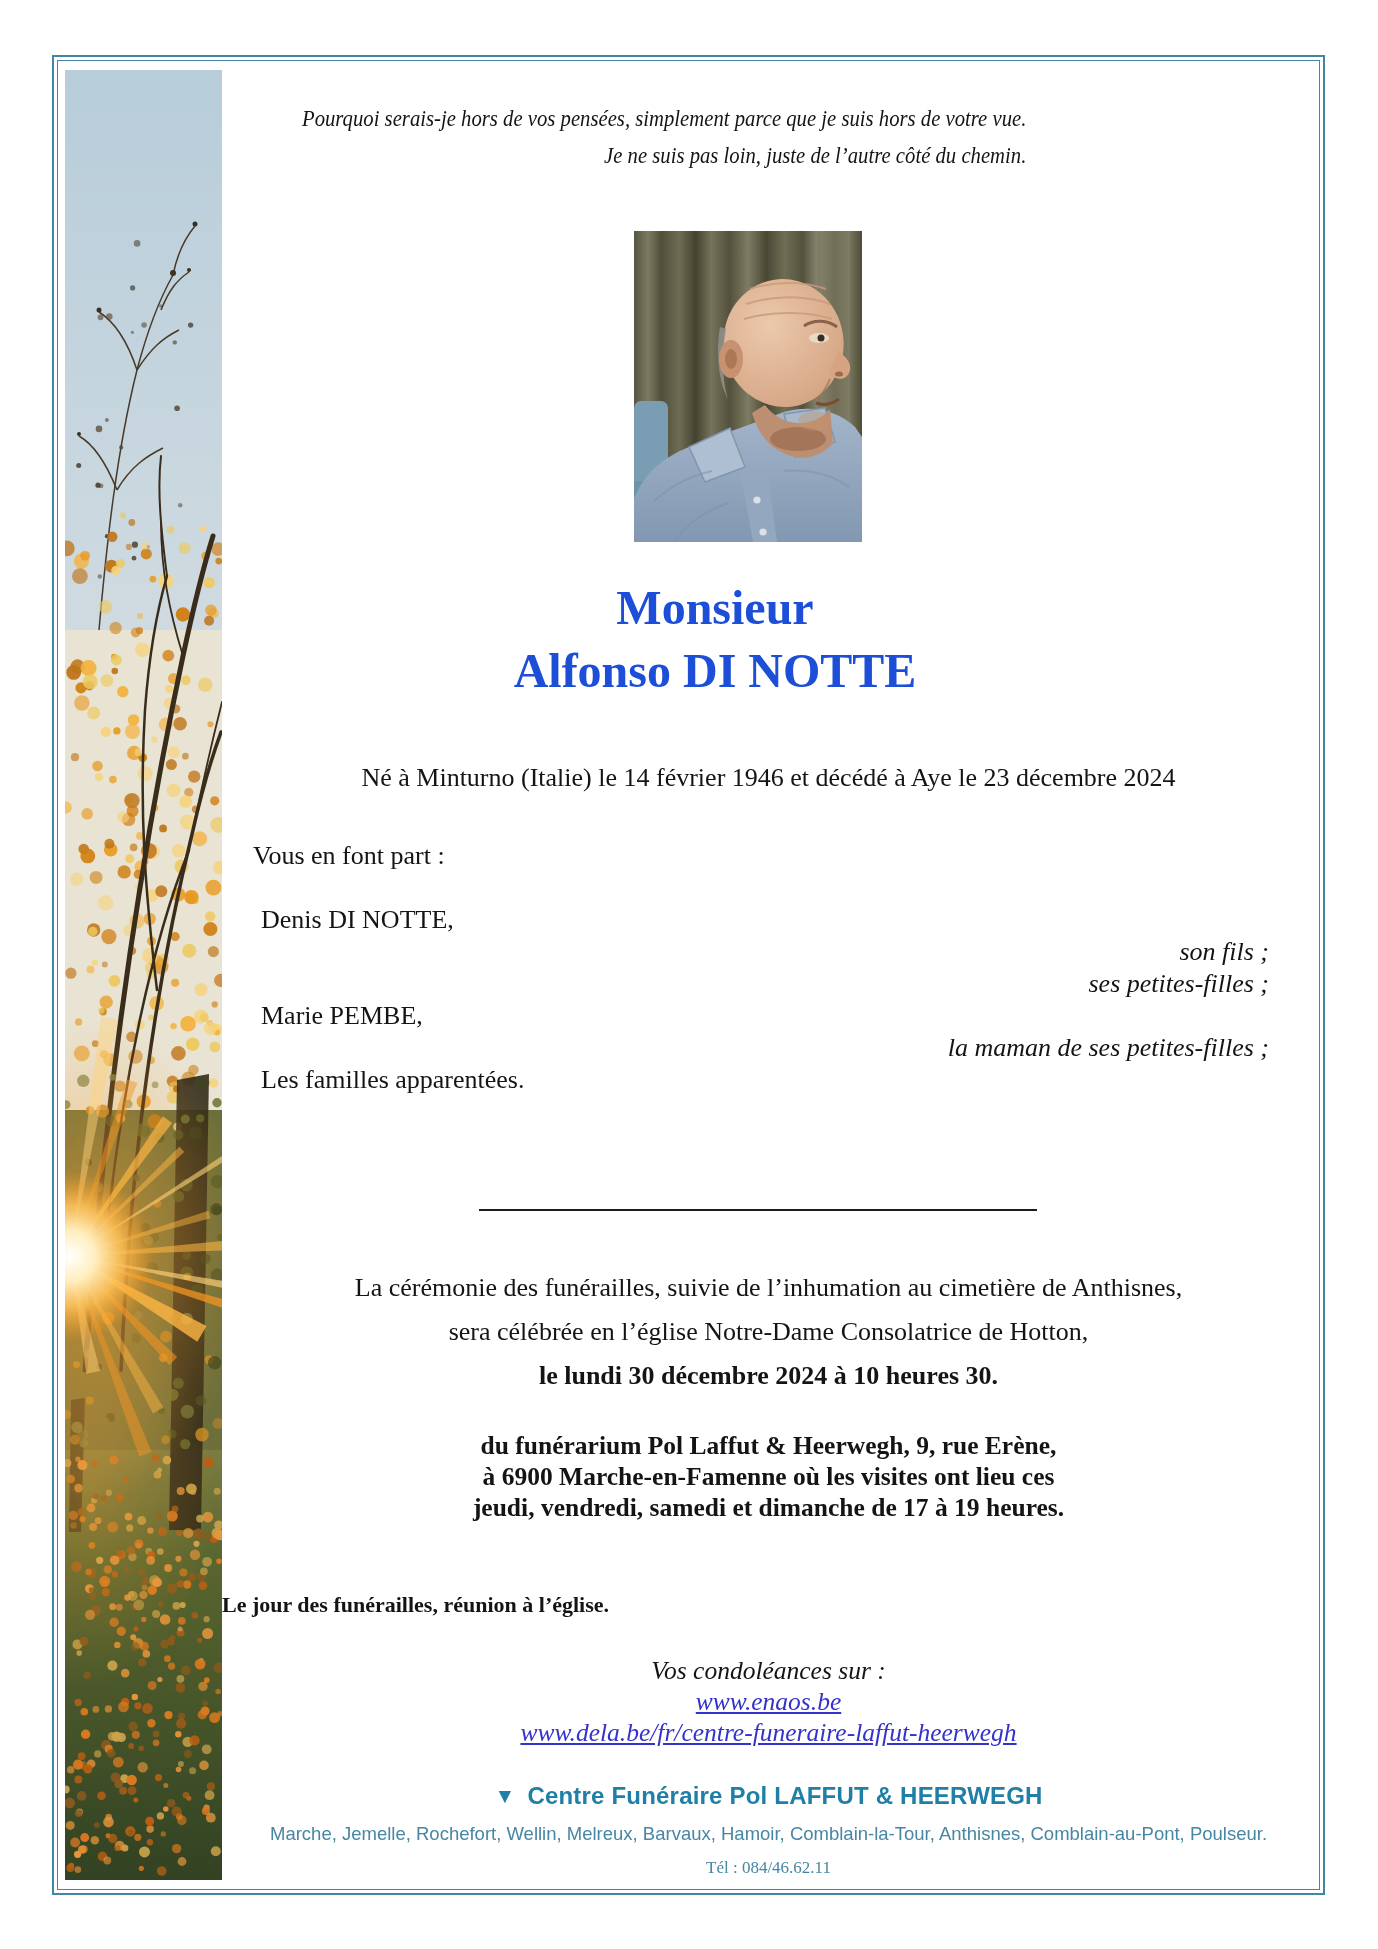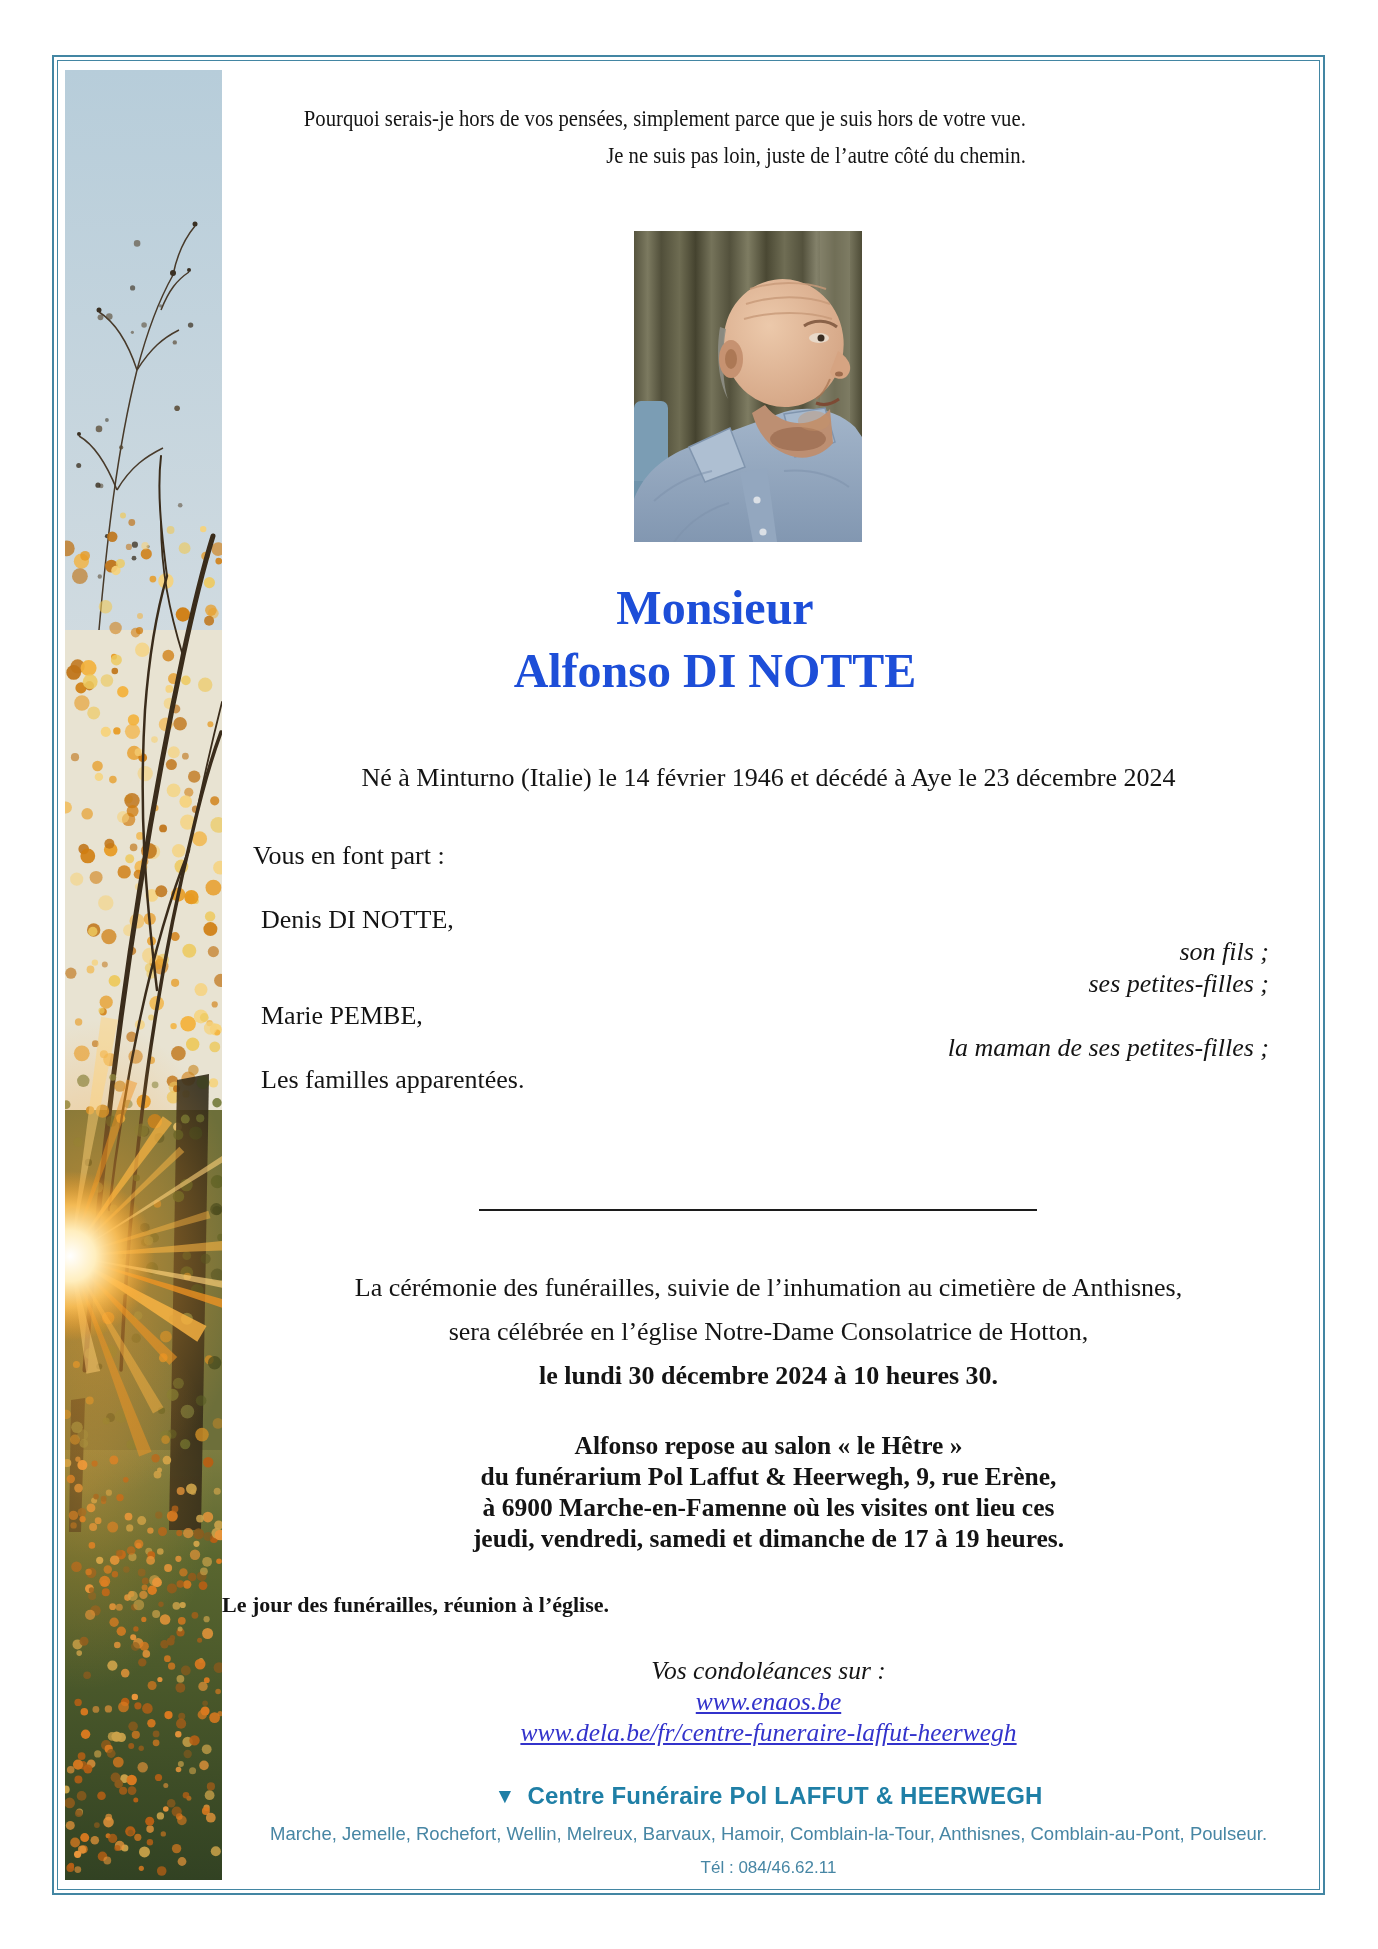--- a/index.html
+++ b/index.html
@@ -7,21 +7,21 @@
         font-family:"Liberation Serif",serif;color:#141414;}
   
   .frame{position:absolute;left:52px;top:55px;right:53px;bottom:54px;
          border:2.5px solid #4386a3;pointer-events:none;}
   .frame-inner{position:absolute;inset:3px;border:1.5px solid #4386a3;}
   
   .strip{position:absolute;left:65px;top:70px;width:157px;height:1810px;overflow:hidden;}
   .strip svg{display:block;}
   
   .quote{position:absolute;right:352px;top:100px;text-align:right;
-         font-size:22.5px;line-height:37px;white-space:nowrap;}
+         font-style:italic;font-size:22.5px;line-height:37px;white-space:nowrap;}
   .quote>div{transform:scaleX(.92);transform-origin:100% 50%;}
   
   .portrait{position:absolute;left:634px;top:231px;width:228px;height:311px;overflow:hidden;}
   
   .title{position:absolute;left:222px;top:576px;width:986px;text-align:center;
          font-weight:bold;font-size:48px;line-height:63px;color:#1d4ed8;}
   
   .life{position:absolute;left:242px;top:762px;width:1053px;text-align:center;font-size:26px;line-height:32px;}
   .intro{position:absolute;left:253px;top:840px;font-size:26px;line-height:32px;}
   
@@ -40,21 +40,21 @@
   .condolences{position:absolute;left:222px;top:1655px;width:1093px;text-align:center;
           font-style:italic;font-size:25.5px;line-height:31px;}
   .condolences a{color:#3333cb;text-decoration:underline;}
   .company{position:absolute;left:222px;top:1780px;width:1093px;text-align:center;
           font-family:"Liberation Sans",sans-serif;font-weight:bold;font-size:24px;
           color:#1f7fa6;line-height:32px;letter-spacing:.2px;}
   .company .tri{display:inline-block;margin-right:12px;font-size:21px;transform:translateY(-1px);color:#1f7fa6;}
   .towns{position:absolute;left:222px;top:1822px;width:1093px;text-align:center;
           font-family:"Liberation Sans",sans-serif;font-size:18.5px;color:#4786a4;line-height:24px;}
   .phone{position:absolute;left:222px;top:1856px;width:1093px;text-align:center;
-          font-family:Liberation Sans, sans-serif;font-size:17px;color:#4786a4;line-height:24px;}
+          font-family:Liberation Serif, serif;font-size:17px;color:#4786a4;line-height:24px;}
 </style>
 </head>
 <body>
 
 <div class="page">
 
   <div class="frame">
     <div class="frame-inner"></div>
   </div>
 
@@ -799,21 +799,20 @@
 
   <div class="separator"></div>
 
   <div class="ceremony">
     <div class="l">La cérémonie des funérailles, suivie de l’inhumation au cimetière de Anthisnes,</div>
     <div class="l">sera célébrée en l’église Notre-Dame Consolatrice de Hotton,</div>
     <div class="l bold">le lundi 30 décembre 2024 à 10 heures 30.</div>
   </div>
 
   <div class="repose">
-    <div>Alfonso repose au salon « le Hêtre »</div>
     <div>du funérarium Pol Laffut &amp; Heerwegh, 9, rue Erène,</div>
     <div>à 6900 Marche-en-Famenne où les visites ont lieu ces</div>
     <div>jeudi, vendredi, samedi et dimanche de 17 à 19 heures.</div>
   </div>
 
   <div class="funeral-day">Le jour des funérailles, réunion à l’église.</div>
 
   <div class="condolences">
     <div>Vos condoléances sur :</div>
     <div><a href="#">www.enaos.be</a></div>

